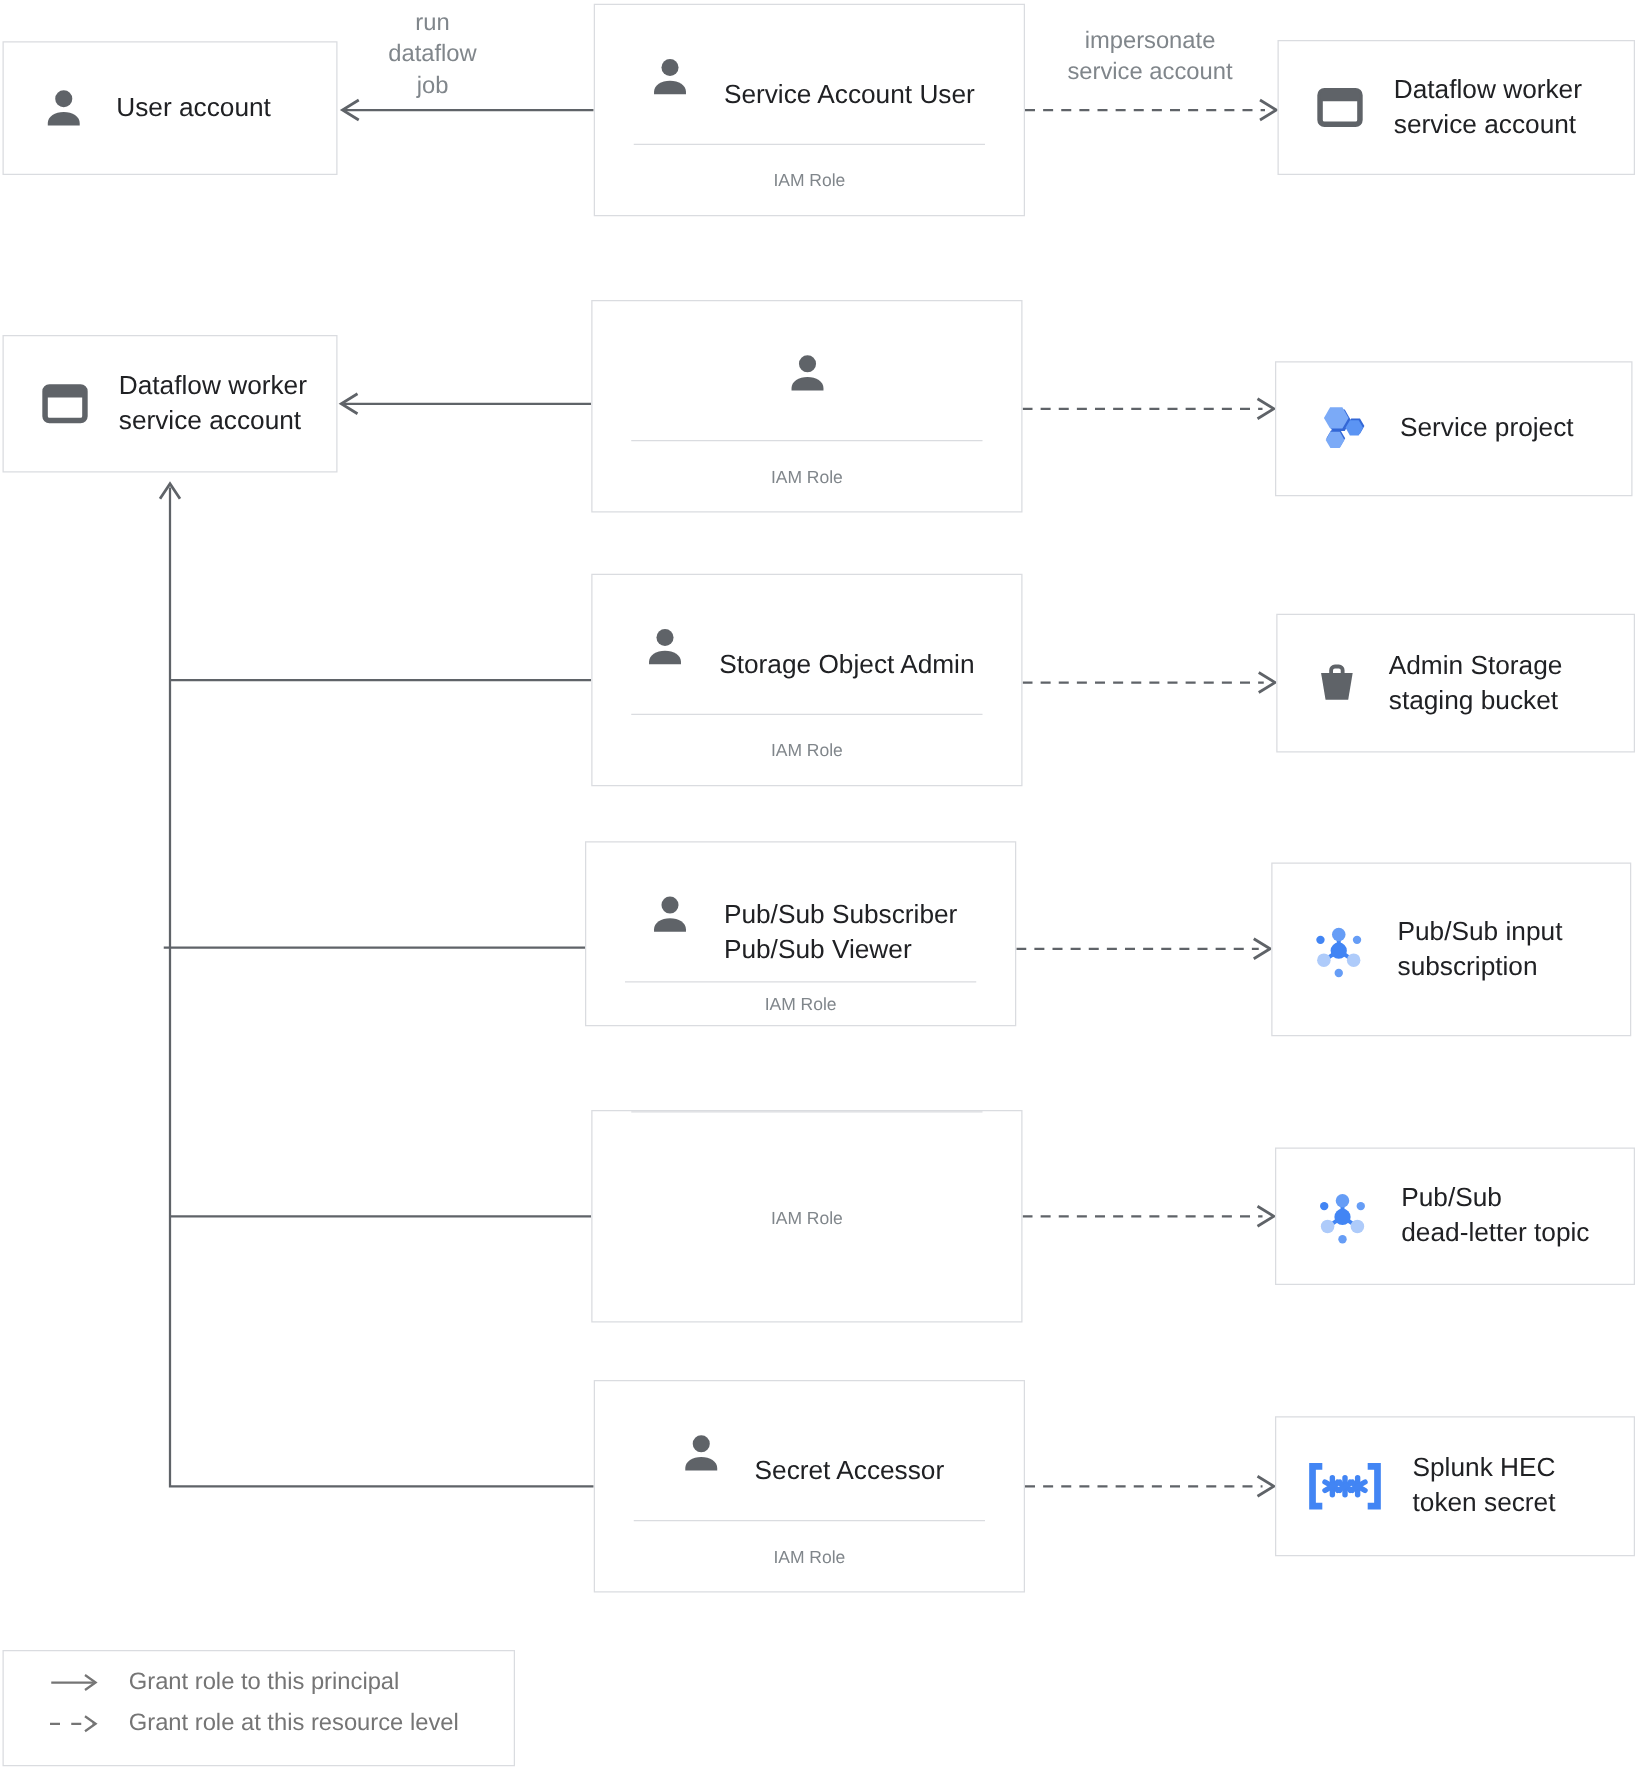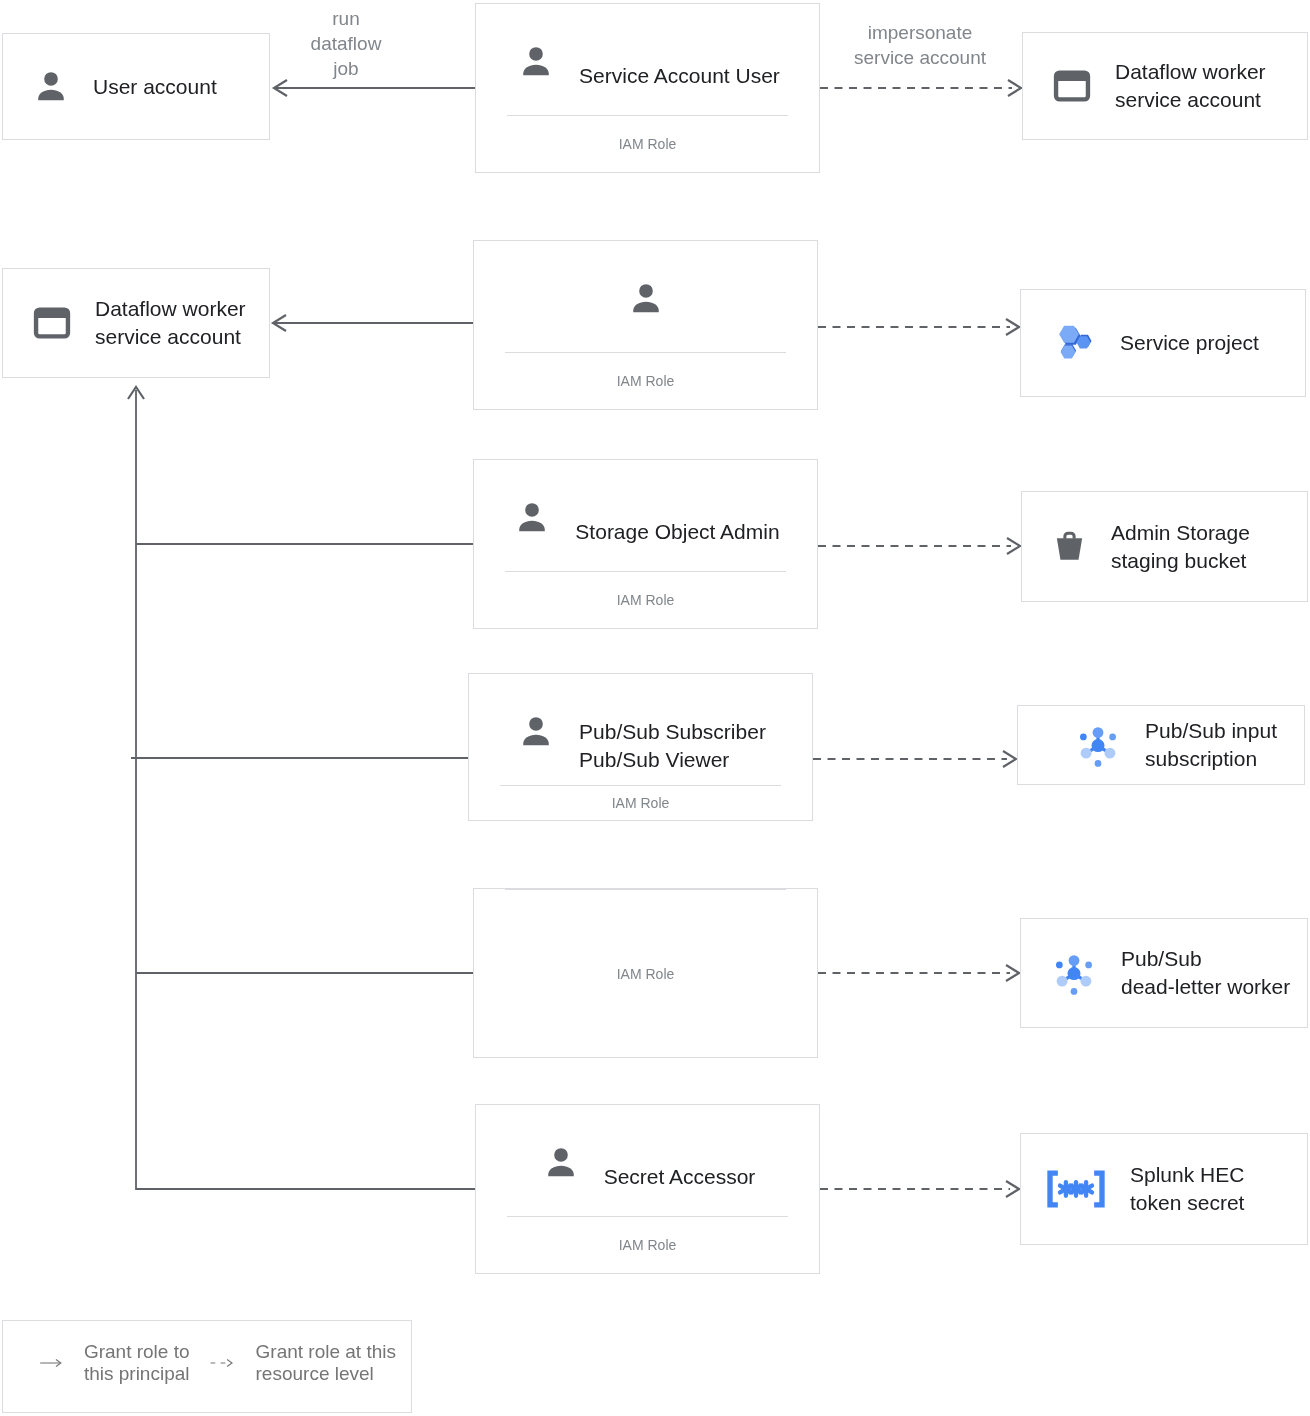--- a/index.html
+++ b/index.html
@@ -36,34 +36,34 @@
           text-align:center;z-index:1;}
   #lbl-run{left:300px;top:6px;width:92px;}
   #lbl-impersonate{left:838px;top:20px;width:164px;}
 
   
   #box-user-account{left:2px;top:33px;width:268px;height:107px;}
   #box-dwsa-top{left:1022px;top:32px;width:286px;height:108px;}
   #box-dwsa-left{left:2px;top:268px;width:268px;height:110px;}
   #box-service-project{left:1020px;top:273px;width:286px;height:108px;}
   #box-cloud-storage{left:1021px;top:491px;width:287px;height:111px;}
-  #box-pubsub-input{left:1017px;top:705px;width:288px;height:80px;justify-content:center;}
+  #box-pubsub-input{left:1017px;top:690px;width:288px;height:139px;}
   #box-pubsub-dlt{left:1020px;top:918px;width:288px;height:110px;}
   #box-splunk{left:1020px;top:1133px;width:288px;height:112px;}
 
   #box-sa-user{left:475px;top:3px;width:345px;height:170px;}
   #box-dataflow-admin{left:473px;top:240px;width:345px;height:170px;}
   #box-storage-admin{left:473px;top:459px;width:345px;height:170px;}
   #box-pubsub-subscriber{left:468px;top:673px;width:345px;height:148px;}
   #box-pubsub-publisher{left:473px;top:888px;width:345px;height:170px;}
   #box-secret-accessor{left:475px;top:1104px;width:345px;height:170px;}
 
   
   #legend{position:absolute;left:2px;top:1320px;width:410px;height:93px;box-sizing:border-box;
-          background:#fff;border:1px solid #dadce0;display:flex;flex-direction:row;
+          background:#fff;border:1px solid #dadce0;display:flex;flex-direction:column;
           justify-content:space-evenly;padding:4px 0 12px 36px;z-index:1;}
   .legend-row{display:flex;align-items:center;gap:18px;}
   .legend-label{font-size:19px;color:#757575;}
 </style>
 </head>
 <body>
 
 <div class="stage">
 
   <svg width="0" height="0" style="position:absolute" aria-hidden="true">
@@ -270,21 +270,21 @@
       </svg>
     <div class="nlabel pre">Pub/Sub input
 subscription</div>
   </div>
 
   <div class="node" id="box-pubsub-dlt">
     <svg class="ic-pubsub" viewBox="0 0 48 48">
         <use href="#sym-pubsub"></use>
       </svg>
     <div class="nlabel pre">Pub/Sub
-dead-letter worker</div>
+dead-letter topic</div>
   </div>
 
   <div class="node" id="box-splunk" style="padding-left:22px;">
     <svg class="ic-secret" viewBox="0 0 32 20">
         <use href="#sym-secret"></use>
       </svg>
     <div class="nlabel pre">Splunk HEC
 token secret</div>
   </div>
 

